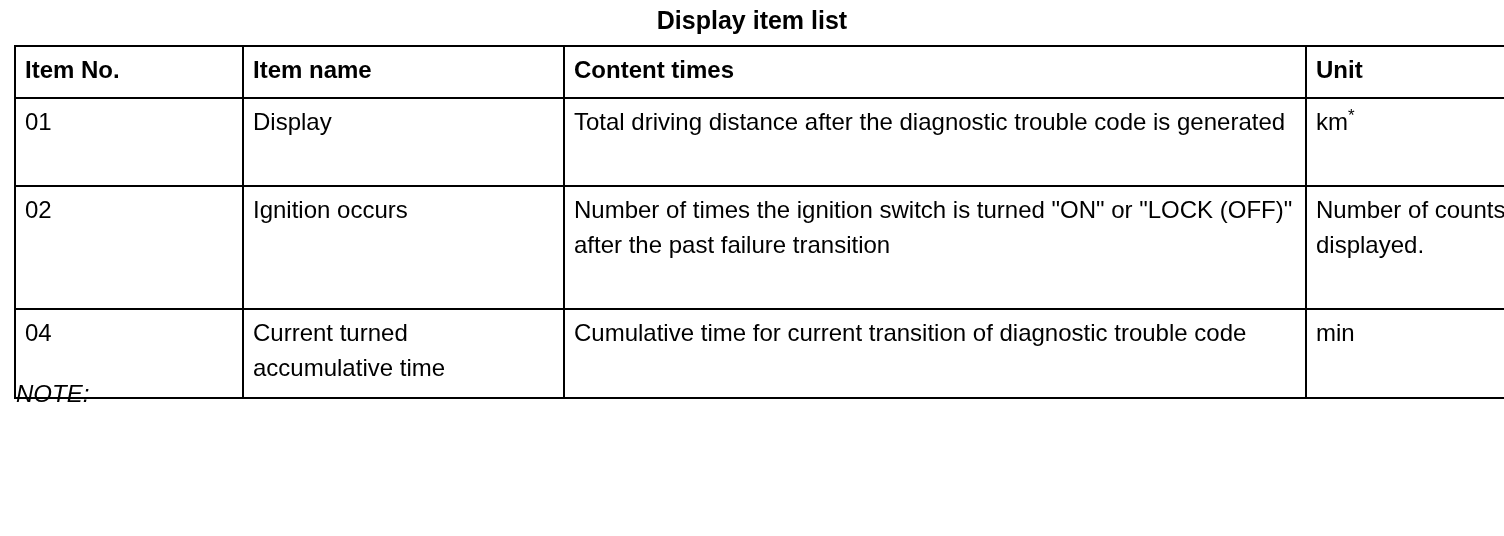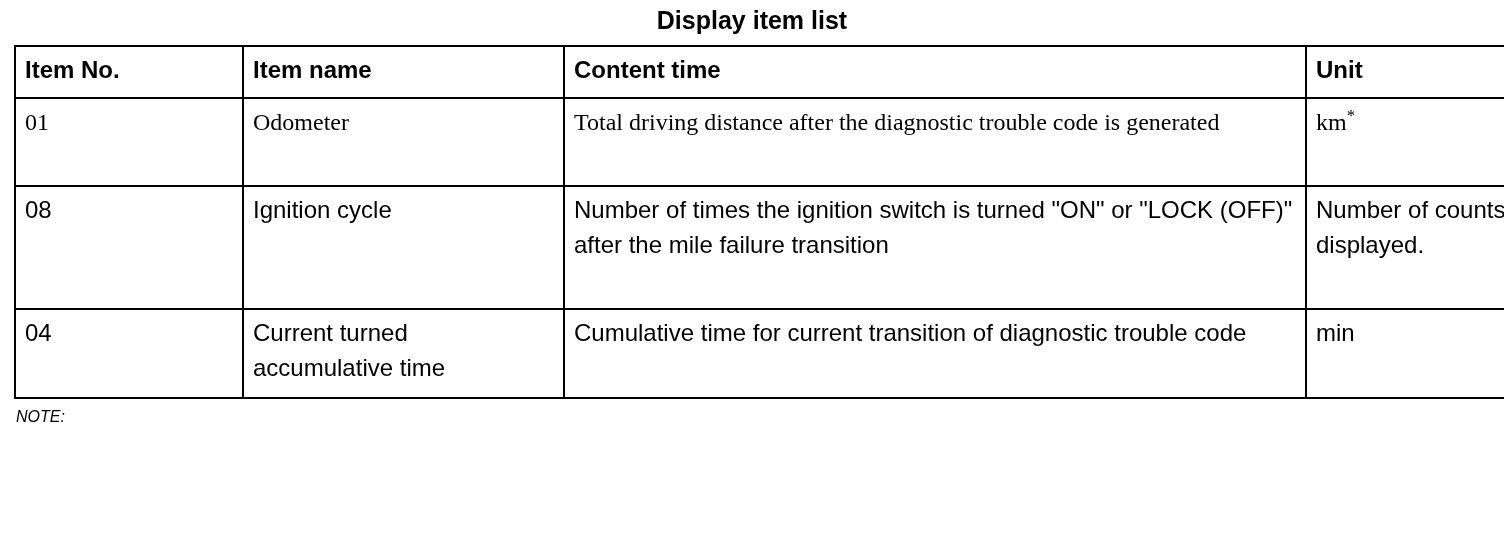--- a/index.html
+++ b/index.html
@@ -61,36 +61,36 @@
   table.item-table thead th {
     font-weight: bold;
     height: 40px;
   }
 
   .col-no    { width: 208px; }
   .col-name  { width: 301px; }
   .col-content { width: 722px; }
   .col-unit  { width: 235px; }
 
-  .row-1 td { height: 76px; font-family: Liberation Serif, serif; }
+  .row-1 td { height: 76px; }
   .row-2 td { height: 111px; }
   .row-3 td { height: 77px; }
 
   sup.star {
     font-size: 17px;
     line-height: 0;
     vertical-align: super;
     font-weight: normal;
   }
 
   .note-label {
     position: absolute;
     left: 16px;
-    top: 408px;
-    font-size: 16px;
+    top: 380px;
+    font-size: 24px;
     font-style: italic;
   }
 
   .note-list {
     position: absolute;
     left: 790px;
     top: 398px;
     width: 700px;
   }
 
@@ -122,35 +122,35 @@
 <div class="page">
 
   <div class="title">Display item list</div>
 
   <div class="table-wrap">
     <table class="item-table">
       <thead>
         <tr>
           <th class="col-no">Item No.</th>
           <th class="col-name">Item name</th>
-          <th class="col-content">Content time</th>
+          <th class="col-content">Content times</th>
           <th class="col-unit">Unit</th>
         </tr>
       </thead>
       <tbody>
         <tr class="row-1">
           <td class="col-no">01</td>
-          <td class="col-name">Odometer</td>
+          <td class="col-name">Display</td>
           <td class="col-content">Total driving distance after the diagnostic trouble code is generated</td>
           <td class="col-unit"><span>km</span><sup class="star">*</sup></td>
         </tr>
         <tr class="row-2">
-          <td class="col-no">08</td>
-          <td class="col-name">Ignition cycle</td>
-          <td class="col-content">Number of times the ignition switch is turned "ON" or "LOCK (OFF)" after the mile failure transition</td>
+          <td class="col-no">02</td>
+          <td class="col-name">Ignition occurs</td>
+          <td class="col-content">Number of times the ignition switch is turned "ON" or "LOCK (OFF)" after the past failure transition</td>
           <td class="col-unit">Number of counts is displayed.</td>
         </tr>
         <tr class="row-3">
           <td class="col-no">04</td>
           <td class="col-name">Current turned accumulative time</td>
           <td class="col-content">Cumulative time for current transition of diagnostic trouble code</td>
           <td class="col-unit">min</td>
         </tr>
       </tbody>
     </table>

